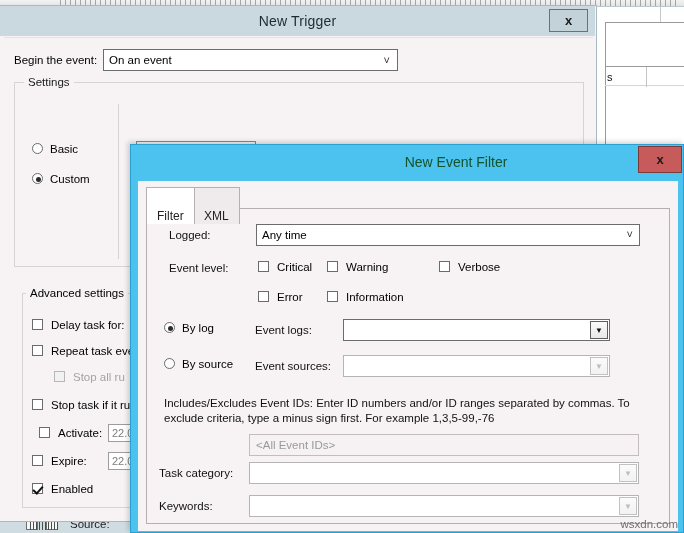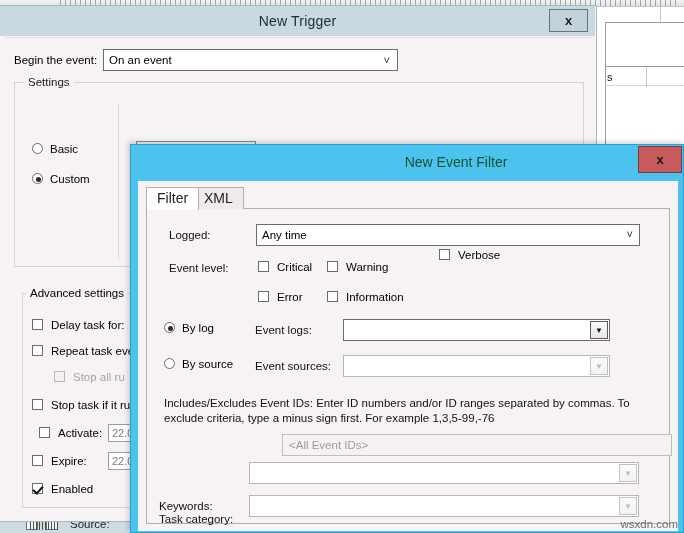--- a/index.html
+++ b/index.html
@@ -185,22 +185,22 @@
     background:#c75b5b; border:1px solid #7b3b3b;
     display:flex; align-items:center; justify-content:center;
     font-size:13px; font-weight:bold; color:#1a1a1a; cursor:pointer;
   }
   .flt-body {
     position:absolute; left:7px; top:36px; width:540px; height:350px;
     background:#f7f3f5;
   }
   .tabstrip { position:absolute; left:8px; top:6px; width:524px; height:22px; }
   .tab {
-    position:absolute; top:0; height:22px; padding:0 10px;
-    font-size:14px; line-height:21px;
+    position:absolute; top:0; height:22px; padding:18px 10px;
+    font-size:12px; line-height:21px;
     border:1px solid #b6aeb1; border-bottom:none;
     background:#efeaec; cursor:pointer; color:#222;
   }
   .tab.active { background:#ffffff; border-color:#b6aeb1; height:23px; z-index:3; }
   .tabpane {
     position:absolute; left:8px; top:27px; width:524px; height:316px;
     background:#f7f3f5; border:1px solid #b6aeb1;
   }
   .tabpane-mask {
     position:absolute; left:9px; top:27px; width:47px; height:2px; background:#ffffff; z-index:4;
@@ -218,21 +218,21 @@
     background:linear-gradient(#fafafa,#e8e8e8); border:1px solid #5d5d5d;
     display:flex; align-items:center; justify-content:center;
     font-size:8px; color:#111;
   }
   .f-dropbtn.dis {
     border-color:#c2c2c2; color:#bdbdbd;
     background:linear-gradient(#fbfbfb,#f2f2f2);
   }
   .f-combo.dis { border:1px solid #b5b5b5; }
   .f-input-dis {
-    position:absolute; background:#f6f2f4; border:1px solid #c3bdbf; height:22px;margin-left:33px;
+    position:absolute; background:#f6f2f4; border:1px solid #c3bdbf; height:22px;
   }
   .f-input-dis .ph { position:absolute; left:6px; top:4px; font-size:11.5px; color:#9a9a9a; }
   .f-helptext {
     position:absolute; font-size:11.5px; line-height:15px; color:#111;
   }
   .watermark {
     position:absolute; right:6px; bottom:3px; font-size:11.5px; color:#6f6f6f;
     z-index:30;
   }
 </style>
@@ -348,21 +348,21 @@
       </div>
 
       <div class="f-lbl" style="left:31px; top:81px;">Event level:</div>
 
       <div class="chk-row" style="left:120px; top:80px;">
         <span class="chk"></span><span>Critical</span>
       </div>
       <div class="chk-row" style="left:189px; top:80px;">
         <span class="chk"></span><span>Warning</span>
       </div>
-      <div class="chk-row" style="left:284px; top:68px;padding-left:17px;">
+      <div class="chk-row" style="left:284px; top:80px;padding-left:17px;">
         <span class="chk"></span><span>Verbose</span>
       </div>
       <div class="chk-row" style="left:120px; top:110px;">
         <span class="chk"></span><span>Error</span>
       </div>
       <div class="chk-row" style="left:189px; top:110px;">
         <span class="chk"></span><span>Information</span>
       </div>
 
       <div class="radio-row" style="left:26px; top:141px;">
@@ -383,21 +383,21 @@
         <div class="f-dropbtn dis">▼</div>
       </div>
 
       <div class="f-helptext" style="left:26px; top:215px; width:490px;">Includes/Excludes Event IDs: Enter ID numbers and/or ID ranges separated by commas. To</div>
       <div class="f-helptext" style="left:26px; top:230px; width:490px;">exclude criteria, type a minus sign first. For example 1,3,5-99,-76</div>
 
       <div class="f-input-dis" style="left:111px; top:253px; width:390px;">
         <div class="ph">&lt;All Event IDs&gt;</div>
       </div>
 
-      <div class="f-lbl" style="left:21px; top:286px;margin-top:46px;">Task category:</div>
+      <div class="f-lbl" style="left:21px; top:286px;">Task category:</div>
       <div class="f-combo dis" style="left:111px; top:281px; width:390px;">
         <div class="txt"></div>
         <div class="f-dropbtn dis">▼</div>
       </div>
 
       <div class="f-lbl" style="left:21px; top:319px;">Keywords:</div>
       <div class="f-combo dis" style="left:111px; top:314px; width:390px;">
         <div class="txt"></div>
         <div class="f-dropbtn dis">▼</div>
       </div>

